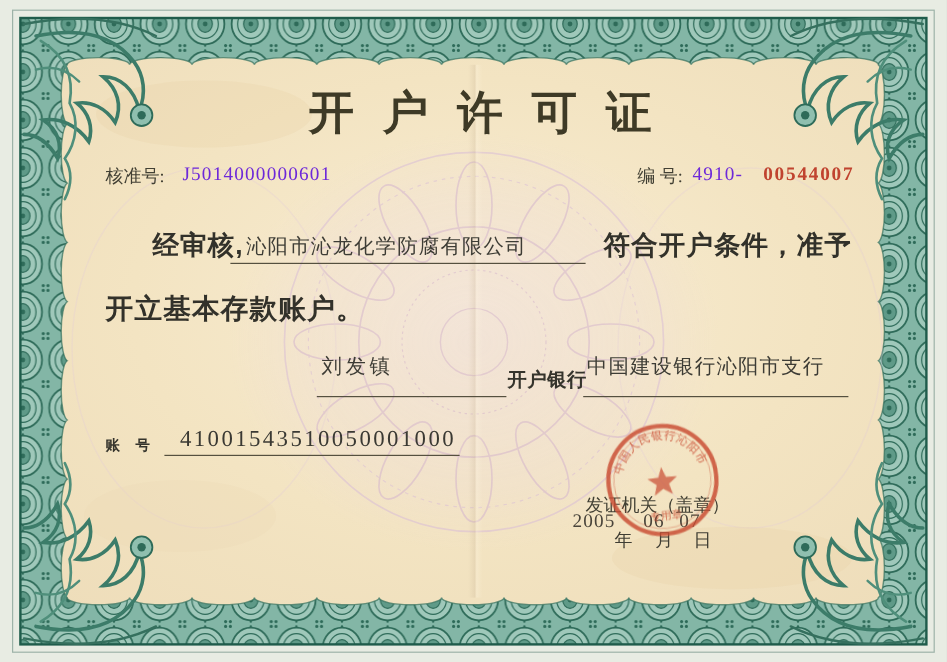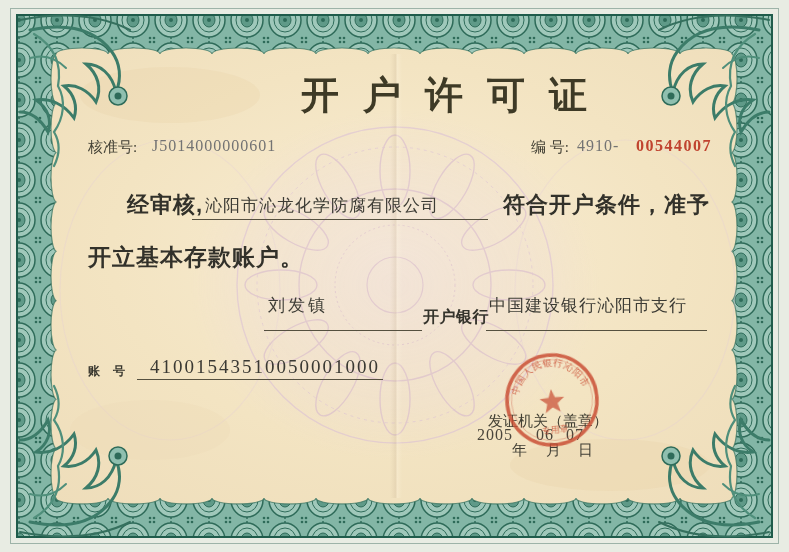--- a/index.html
+++ b/index.html
@@ -8,24 +8,24 @@
     background:#e8ece3;
     font-family:"Liberation Serif", serif;
   }
   svg{display:block;}
   .deco{position:absolute;left:0;top:0;z-index:1;}
   .txt{position:absolute;z-index:3;white-space:nowrap;}
   .serif{font-family:"Liberation Serif", serif;color:#3c3b33;}
   .sans{font-family:"Liberation Sans", sans-serif;color:#33322a;}
   .title{
     font-family:"Liberation Serif", serif;font-weight:bold;
-    font-size:38px;letter-spacing:24px;color:#3e3a26;line-height:1;margin-left:44px;
+    font-size:38px;letter-spacing:24px;color:#3e3a26;line-height:1;
   }
   .label-sm{font-size:15px;color:#424034;}
-  .val-sm{font-size:16px;letter-spacing:1px;color:#737373;}
+  .val-sm{font-size:16px;letter-spacing:1px;color:#6d28d9;}
   .red-num{color:#c0432f;font-weight:bold;letter-spacing:1.5px;}
   .big{font-size:22px;font-weight:bold;letter-spacing:1px;color:#32312a;}
   .fill-val{font-size:17px;letter-spacing:1px;color:#3d3c35;}
   .field-label{font-size:16px;font-weight:bold;letter-spacing:.5px;color:#35342c;}
   .uline{position:absolute;z-index:2;height:0;border-top:1.5px solid #55503f;}
   .acct-num{font-size:19px;letter-spacing:2px;color:#3a3933;}
   .date-num{font-size:16px;letter-spacing:1px;color:#4a453b;}
   .date-unit{font-size:15px;color:#3f3d33;}
   .seal-svg{position:absolute;left:0;top:0;z-index:5;pointer-events:none;}
 </style>

